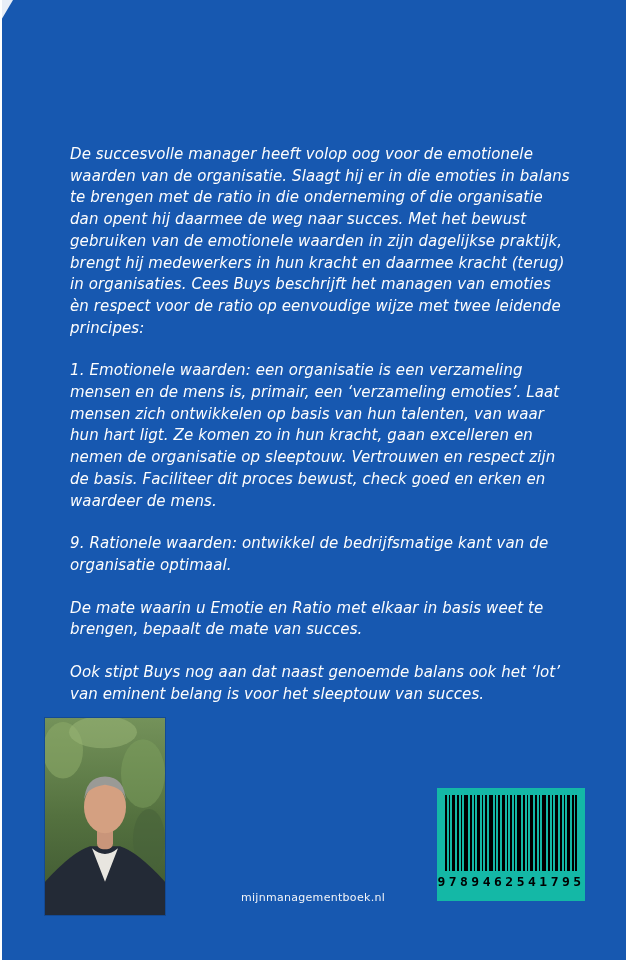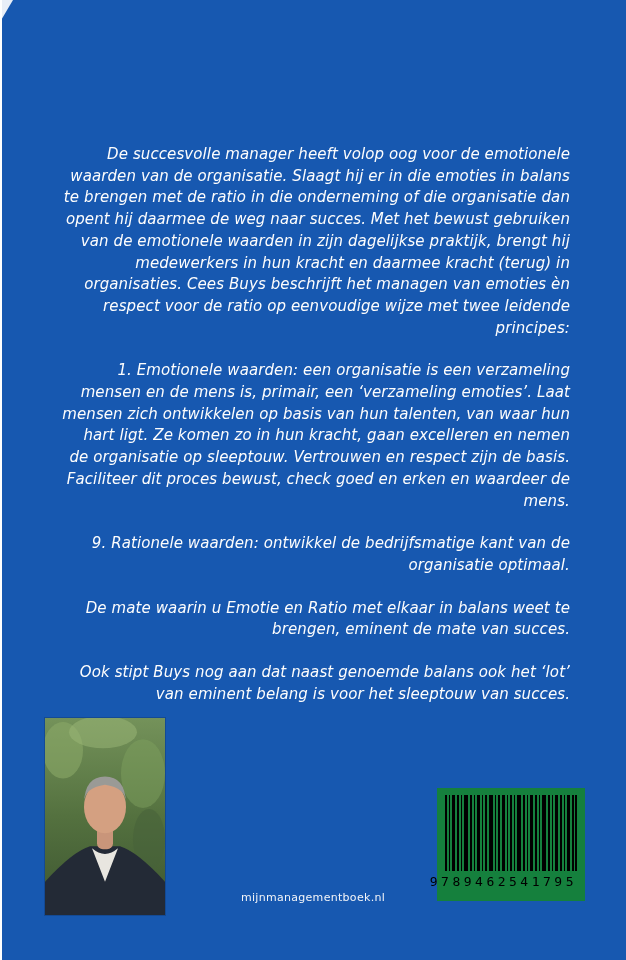--- a/index.html
+++ b/index.html
@@ -23,42 +23,43 @@
   }
   .text-block{
     position:absolute;
     left:62px;top:144px;width:508px;
     color:#fdfdfd;
     font-style:italic;
     font-size:15px;
     line-height:21.7px;
     letter-spacing:.1px;
   }
-  .text-block p{margin:0 0 21px 0;text-align:right;}
+  .text-block p{margin:0 0 21px 8px;}
   .photo{
     position:absolute;left:45px;top:718px;
     width:120px;height:197px;
     box-shadow:0 0 0 1px rgba(0,0,0,.15);
     overflow:hidden;
   }
   .photo svg{display:block;width:100%;height:100%;}
   .website{
     position:absolute;left:0;top:891px;width:626px;
     text-align:center;
     color:#f2f4f8;
     font-size:11px;
     letter-spacing:.3px;
   }
   .barcode{
     position:absolute;left:437px;top:788px;
     width:148px;height:113px;
-    background:#15803d;
-    display:flex;flex-direction:column;align-items:flex-end;
+    background:#14b8a6;
+    display:flex;flex-direction:column;align-items:center;
     box-sizing:border-box;
     padding:7px 8px 4px 8px;
+    font-weight:bold;
   }
   .barcode svg{display:block;width:132px;height:76px;}
   .barcode-number{
     margin-top:3px;
     color:#000;
     font-family:"DejaVu Sans Mono", monospace;
     font-size:13px;
     letter-spacing:3.5px;
     white-space:nowrap;
   }
@@ -67,21 +68,21 @@
 <body>
 
 <div class="page">
   <div class="cover"></div>
   <div class="corner"></div>
 
   <div class="text-block">
     <p>De succesvolle manager heeft volop oog voor de emotionele waarden van de organisatie. Slaagt hij er in die emoties in balans te brengen met de ratio in die onderneming of die organisatie dan opent hij daarmee de weg naar succes. Met het bewust gebruiken van de emotionele waarden in zijn dagelijkse praktijk, brengt hij medewerkers in hun kracht en daarmee kracht (terug) in organisaties. Cees Buys beschrijft het managen van emoties èn respect voor de ratio op eenvoudige wijze met twee leidende principes:</p>
     <p>1. Emotionele waarden: een organisatie is een verzameling mensen en de mens is, primair, een ‘verzameling emoties’. Laat mensen zich ontwikkelen op basis van hun talenten, van waar hun hart ligt. Ze komen zo in hun kracht, gaan excelleren en nemen de organisatie op sleeptouw. Vertrouwen en respect zijn de basis. Faciliteer dit proces bewust, check goed en erken en waardeer de mens.</p>
     <p>9. Rationele waarden: ontwikkel de bedrijfsmatige kant van de organisatie optimaal.</p>
-    <p>De mate waarin u Emotie en Ratio met elkaar in balans weet te brengen, eminent de mate van succes.</p>
+    <p>De mate waarin u Emotie en Ratio met elkaar in basis weet te brengen, bepaalt de mate van succes.</p>
     <p>Ook stipt Buys nog aan dat naast genoemde balans ook het ‘lot’ van eminent belang is voor het sleeptouw van succes.</p>
   </div>
 
   <div class="photo">
     <svg viewBox="0 0 120 195" preserveAspectRatio="none">
       <defs>
         <linearGradient id="bg" x1="0" y1="0" x2="0" y2="1">
           <stop offset="0" stop-color="#74925a"></stop>
           <stop offset="0.5" stop-color="#54713f"></stop>
           <stop offset="1" stop-color="#3c5530"></stop>

